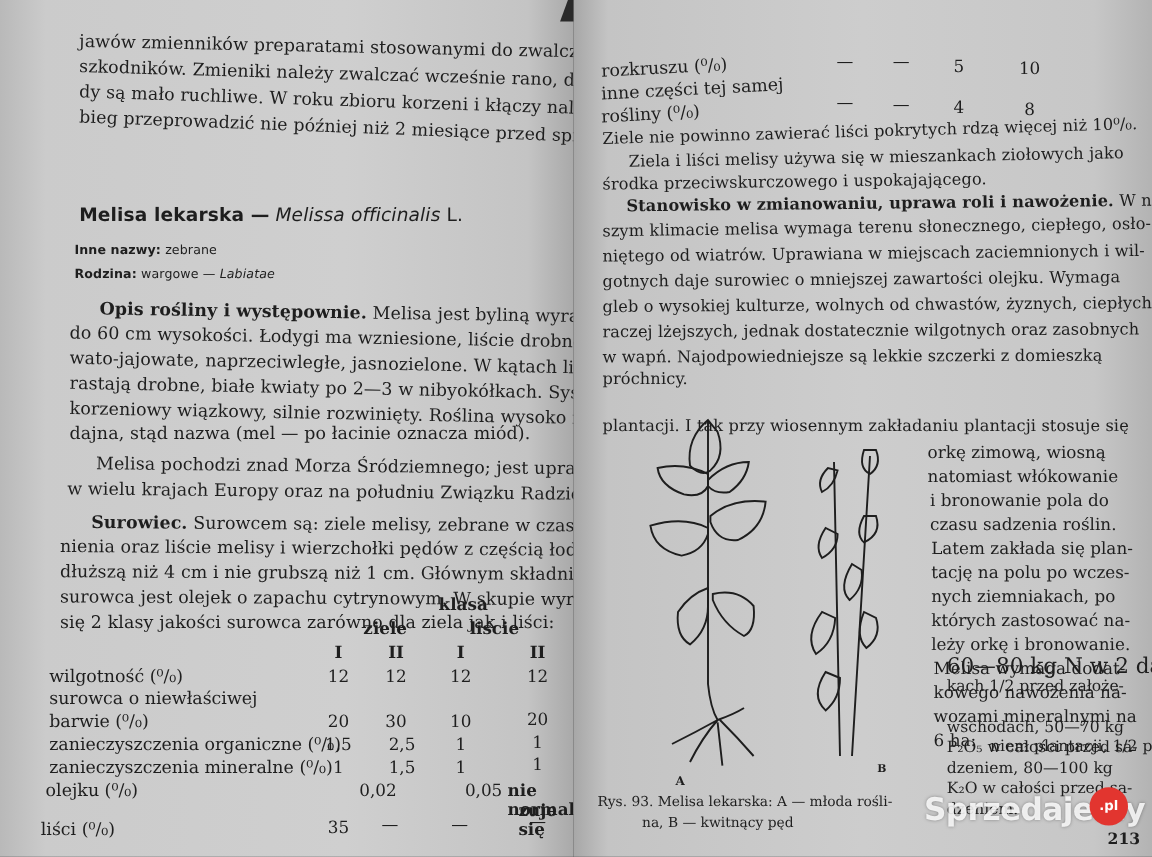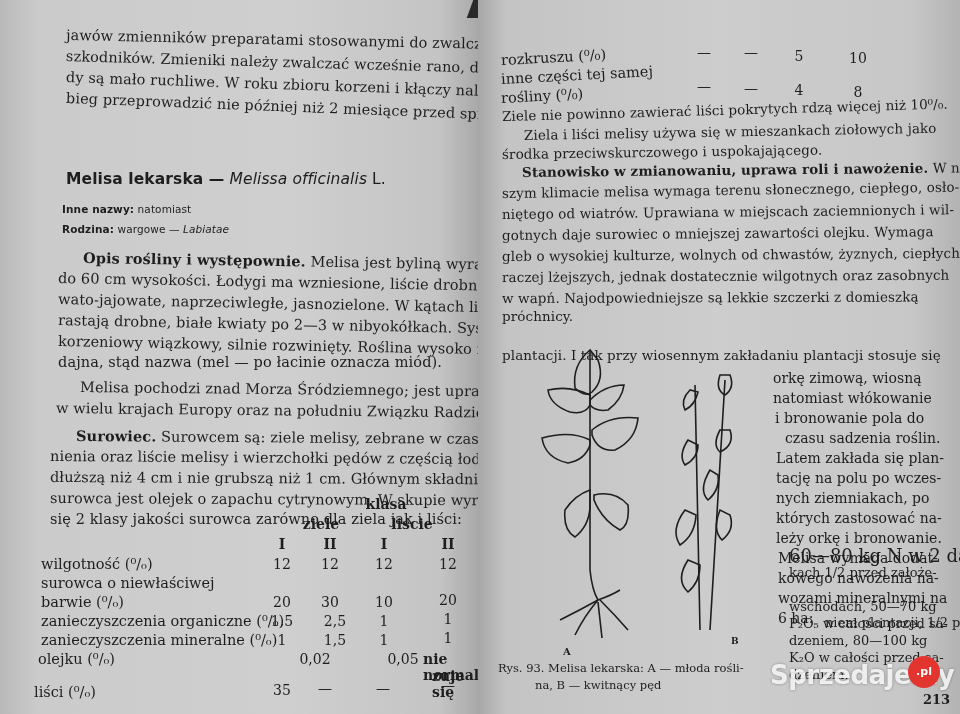--- a/index.html
+++ b/index.html
@@ -33,21 +33,21 @@
   <div class="txt" style="left:66px;top:88px;transform:rotate(2.2deg);transform-origin:left;">bieg przeprowadzić nie później niż 2 miesiące przed sprzętem.</div>
 
   <div class="txt heading" style="left:66px;top:149px;margin-top:20px;">
     <span class="b">Melisa lekarska —</span>
     <span class="i">Melissa officinalis</span>
     <span>L.</span>
   </div>
 
   <div class="txt meta" style="left:62px;top:199px;">
     <span class="b">Inne nazwy:</span>
-    <span>natomiast</span>
+    <span>zebrane</span>
   </div>
   <div class="txt meta" style="left:62px;top:219px;">
     <span class="b">Rodzina:</span>
     <span>wargowe —</span>
     <span class="i">Labiatae</span>
   </div>
 
   <div class="txt" style="left:83px;top:247px;transform:rotate(0.9deg);transform-origin:left;">
     <span class="b">Opis rośliny i występownie.</span><span> Melisa jest byliną wyrastającą</span>
   </div>
@@ -158,21 +158,21 @@
   <div class="txt" style="left:24px;top:267px;font-size:13.5px;transform:rotate(-0.3deg);transform-origin:left;">raczej lżejszych, jednak dostatecznie wilgotnych oraz zasobnych</div>
   <div class="txt" style="left:24px;top:288px;font-size:13.5px;transform:rotate(-0.2deg);transform-origin:left;">w wapń. Najodpowiedniejsze są lekkie szczerki z domieszką</div>
   <div class="txt" style="left:24px;top:306px;font-size:13.5px;">próchnicy.</div>
 
   <div class="txt" style="left:24px;top:345px;font-size:13.5px;">plantacji. I tak przy wiosennym zakładaniu plantacji stosuje się</div>
 
   <div>
     <div class="col" style="left:295px;top:368px;">orkę zimową, wiosną</div>
     <div class="col" style="left:295px;top:388px;">natomiast włókowanie</div>
     <div class="col" style="left:297px;top:408px;">i bronowanie pola do</div>
-    <div class="col" style="left:307px;top:428px;">czasu sadzenia roślin.</div>
+    <div class="col" style="left:297px;top:428px;">czasu sadzenia roślin.</div>
     <div class="col" style="left:298px;top:448px;">Latem zakłada się plan-</div>
     <div class="col" style="left:298px;top:468px;">tację na polu po wczes-</div>
     <div class="col" style="left:298px;top:488px;">nych ziemniakach, po</div>
     <div class="col" style="left:298px;top:508px;">których zastosować na-</div>
     <div class="col" style="left:298px;top:528px;">leży orkę i bronowanie.</div>
     <div class="col" style="left:300px;top:548px;">Melisa wymaga dodat-</div>
     <div class="col" style="left:300px;top:568px;">kowego nawożenia na-</div>
     <div class="col" style="left:300px;top:588px;">wozami mineralnymi na</div>
     <div class="col" style="left:300px;top:608px;">6 ha:</div>
   </div>

